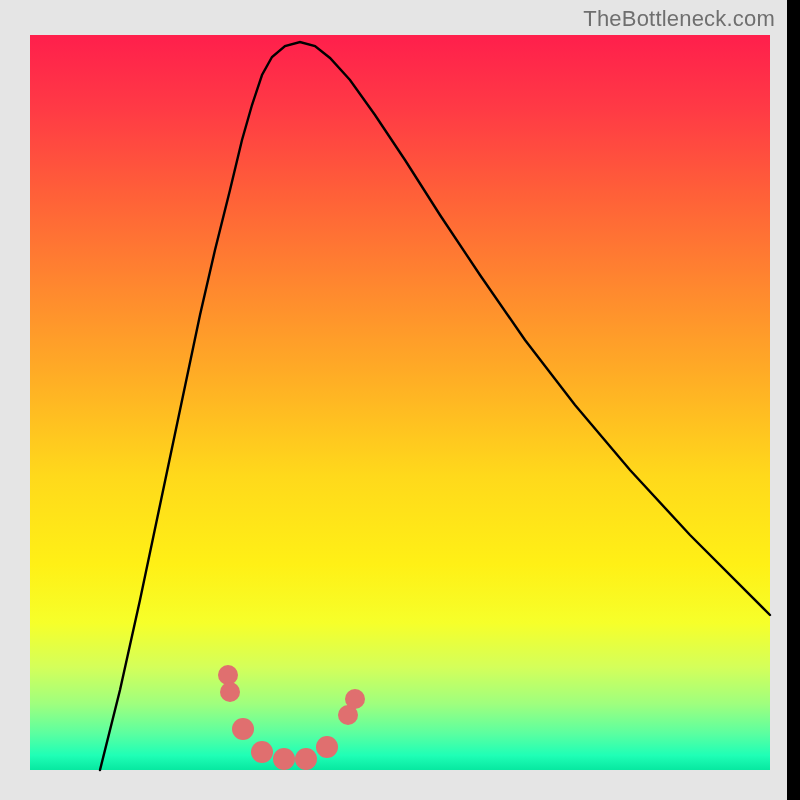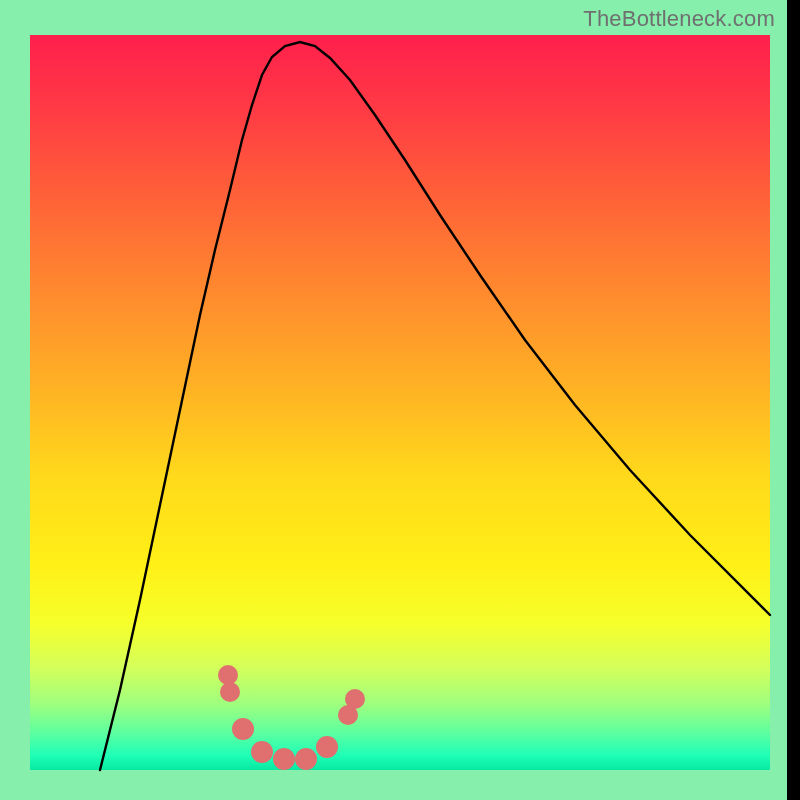--- a/index.html
+++ b/index.html
@@ -10,21 +10,21 @@
     background: #000;
     overflow: hidden;
     font-family: Arial, Helvetica, sans-serif;
   }
   .frame {
     position: absolute;
     left: 0;
     top: 0;
     width: 787px;
     height: 800px;
-    background: #86efac;
+    background: #e5e5e5;
   }
   .plot {
     position: absolute;
     left: 30px;
     top: 35px;
     width: 740px;
     height: 735px;
     background: linear-gradient(to bottom,
       #ff1f4c 0%,
       #ff3a45 10%,

